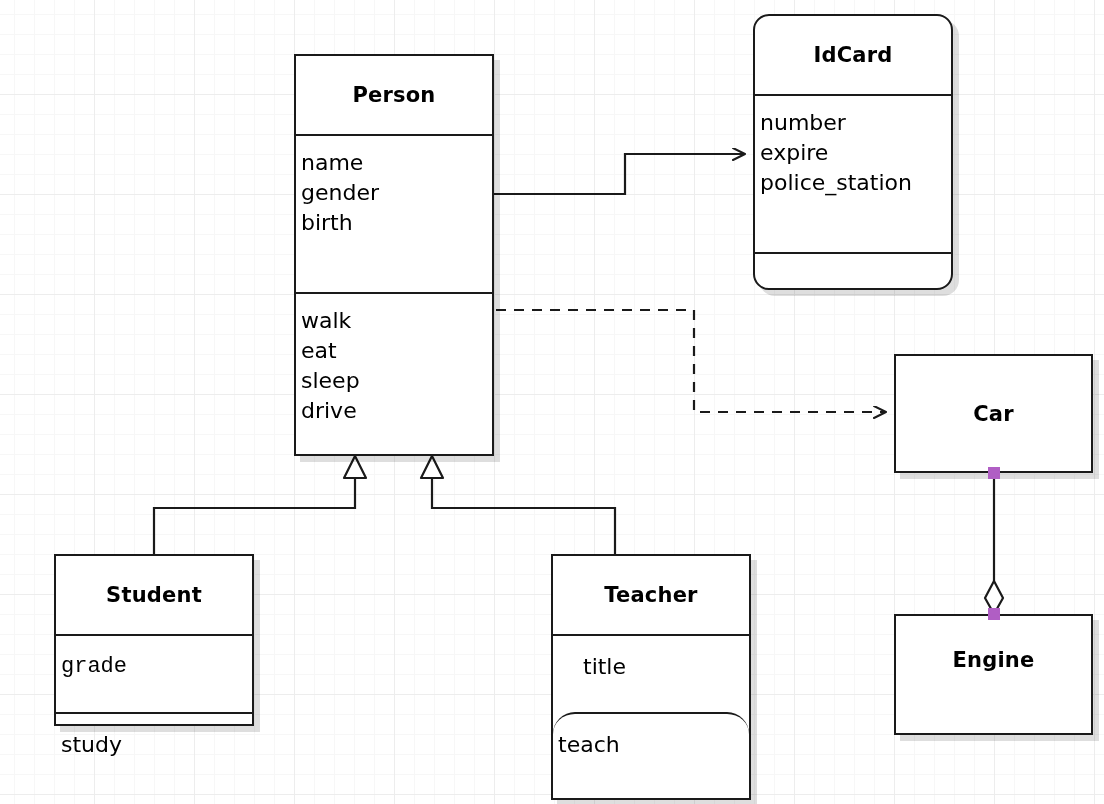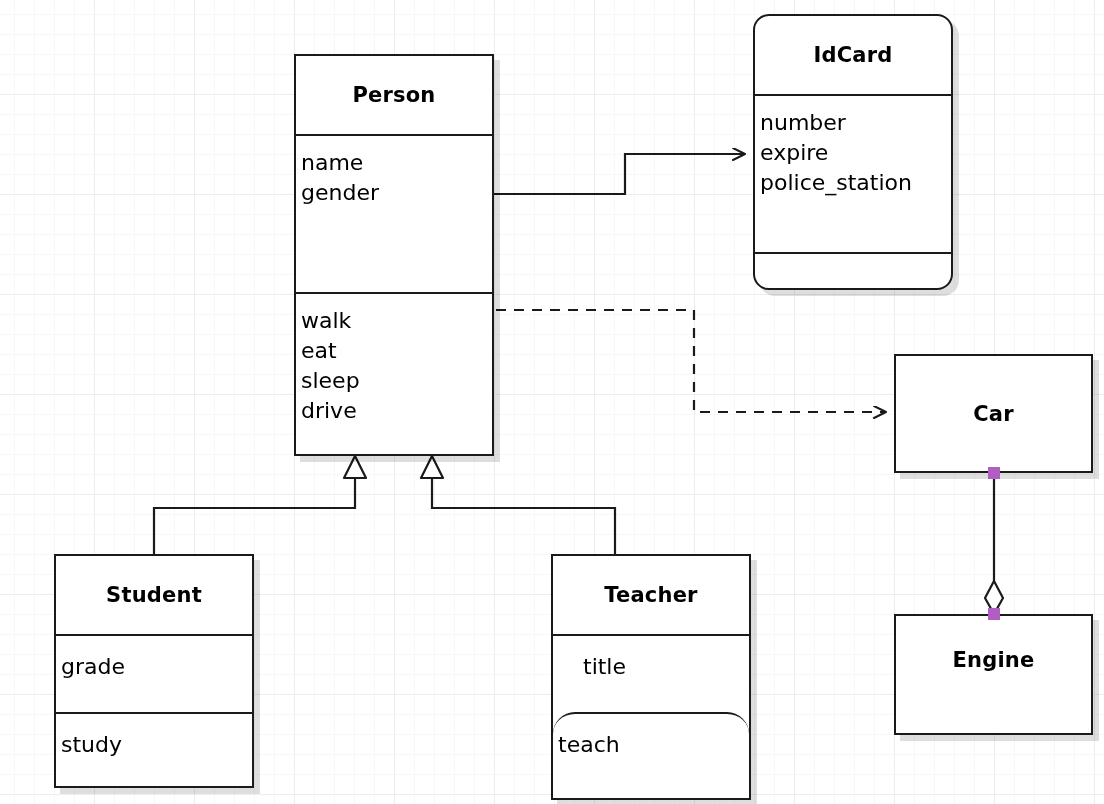--- a/index.html
+++ b/index.html
@@ -119,20 +119,21 @@
     </g>
   </svg>
 
   <div class="uml-class" style="left:294px; top:54px; width:200px; height:402px;">
     <div class="compartment class-title" style="height:78px;">
       <span>Person</span>
     </div>
     <div class="compartment member-list" style="height:158px;">
       <div class="member">name</div>
       <div class="member">gender</div>
+      <div class="member">birth</div>
     </div>
     <div class="compartment member-list" style="height:162px;">
       <div class="member">walk</div>
       <div class="member">eat</div>
       <div class="member">sleep</div>
       <div class="member">drive</div>
     </div>
   </div>
 
   <div class="uml-class" style="left:753px; top:14px; width:200px; height:276px;border-radius:16px;">
@@ -140,25 +141,25 @@
       <span>IdCard</span>
     </div>
     <div class="compartment member-list" style="height:158px;">
       <div class="member">number</div>
       <div class="member">expire</div>
       <div class="member">police_station</div>
     </div>
     <div class="compartment empty-compartment" style="height:36px;"></div>
   </div>
 
-  <div class="uml-class" style="left:54px; top:554px; width:200px; height:234px;">
+  <div class="uml-class" style="left:54px; top:554px; width:200px; height:172px;">
     <div class="compartment class-title" style="height:78px;">
       <span>Student</span>
     </div>
-    <div class="compartment member-single" style="height:78px;">
+    <div class="compartment member-single" style="height:78px;font-family:Liberation Mono, monospace;">
       <div class="member">grade</div>
     </div>
     <div class="compartment member-single" style="height:86px;">
       <div class="member">study</div>
     </div>
   </div>
 
   <div class="uml-class" style="left:515px; top:554px; width:200px; height:246px;margin-left:36px;">
     <div class="compartment class-title" style="height:78px;">
       <span>Teacher</span>

